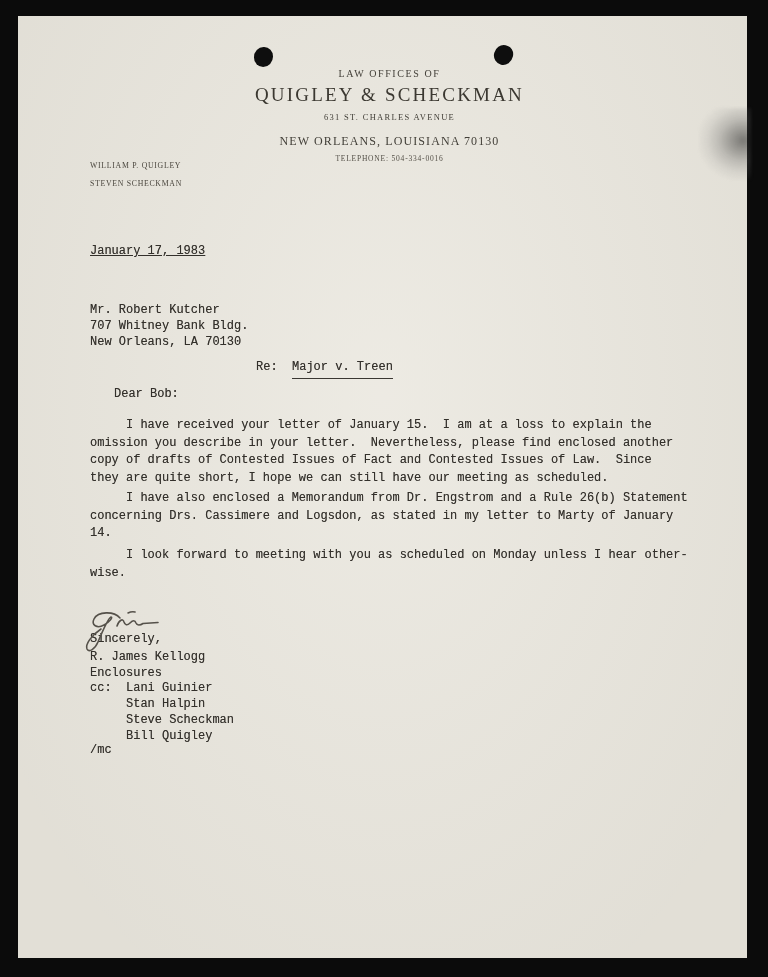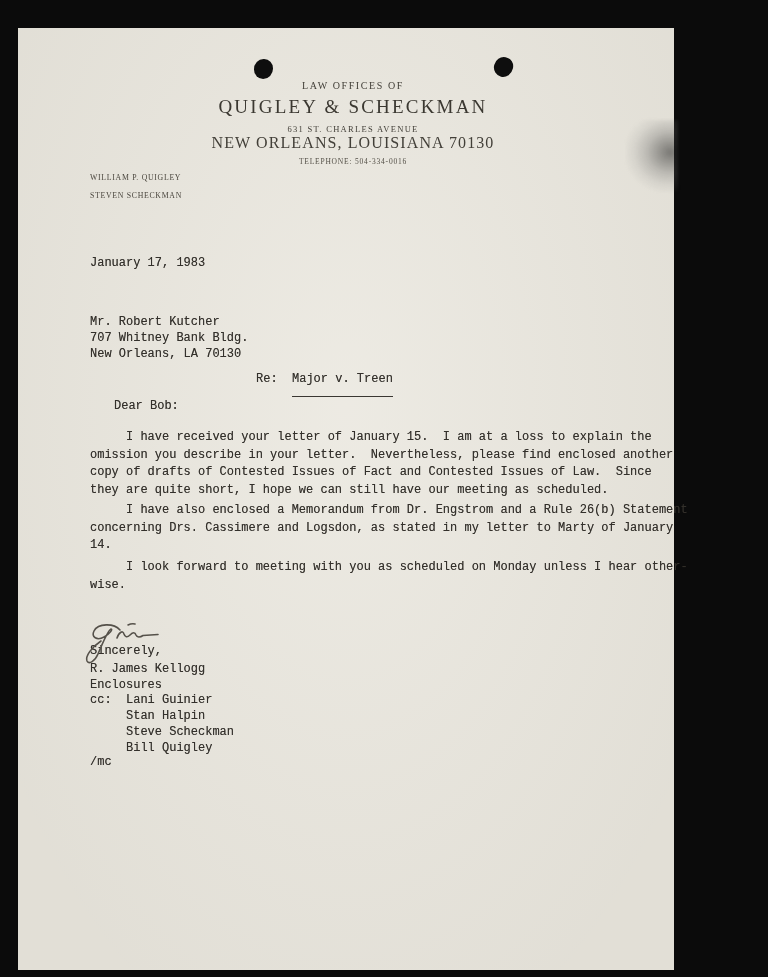--- a/index.html
+++ b/index.html
@@ -5,22 +5,22 @@
   html, body { margin: 0; padding: 0; }
   body {
     width: 768px; height: 977px;
     background: #0b0b0b;
     position: relative;
     overflow: hidden;
     font-family: "Liberation Serif", serif;
   }
   .paper {
     position: absolute;
-    left: 18px; top: 28px;
-    width: 656px; height: 942px;
+    left: 18px; top: 16px;
+    width: 729px; height: 942px;
     background:
       radial-gradient(ellipse at 50% 40%, rgba(255,255,255,0.18), rgba(0,0,0,0.03) 85%),
       #e9e6dd;
   }
   .hole {
     position: absolute;
     width: 19px; height: 20px;
     background: #0e0e0e;
     border-radius: 50% 46% 52% 48%;
   }
@@ -38,21 +38,21 @@
   .letterhead {
     position: absolute;
     left: 0; right: 0; top: 52px;
     text-align: center;
     transform: translateX(7px);
     color: #423f38;
   }
   .lh-offices   { font-size: 10px; letter-spacing: 1.6px; }
   .lh-firm      { font-size: 19px; letter-spacing: 2.2px; margin-top: 5px; color: #3b3831; }
   .lh-street    { font-size: 8.5px; letter-spacing: 1.3px; margin-top: 6px; text-align: center; }
-  .lh-city      { font-size: 16px; letter-spacing: 1.1px; margin-top: 0; }
+  .lh-city      { font-size: 12px; letter-spacing: 1.1px; margin-top: 12px; }
   .lh-phone     { font-size: 7.5px; letter-spacing: 0.8px; margin-top: 5px; color: #534f47; }
   .lh-partners {
     position: absolute; left: 72px; top: 141px;
     font-size: 7.8px; letter-spacing: 0.7px; line-height: 18px;
     color: #4a463e; white-space: pre; text-align: left;
   }
   .lh-assoc {
     position: absolute; right: 48px; top: 138px;
     font-size: 7.5px; letter-spacing: 0.6px; line-height: 9.5px;
     color: #4a463e; text-align: right;
@@ -62,24 +62,24 @@
   .tw {
     position: absolute;
     left: 72px;
     font-family: "Liberation Mono", monospace;
     font-size: 12px;
     line-height: 17.5px;
     color: #33302b;
     white-space: pre;
     text-shadow: 0 0 0.5px rgba(45,42,38,0.55);
   }
-  .tw-date       { top: 227px; }
+  .tw-date       { top: 227px; text-decoration: underline; }
   .tw-recipient  { top: 286px; line-height: 16px; }
   .tw-re         { top: 343px; left: 238px; }
-  .tw-re .case   { border-bottom: 1px solid #3a3732; padding-bottom: 10px; }
+  .tw-re .case   { border-bottom: 1px solid #3a3732; padding-bottom: 4px; }
   .tw-salutation { top: 370px; margin-left: 24px; }
   .tw-p1         { top: 401px; }
   .tw-p2         { top: 474px; }
   .tw-p3         { top: 531px; }
   .tw-closing    { top: 576px; margin-top: 39px; }
   .tw-name       { top: 633px; }
   .tw-encl       { top: 649px; }
   .tw-cc         { top: 664px; line-height: 16px; }
   .tw-mc         { top: 726px; }
   .signature {

